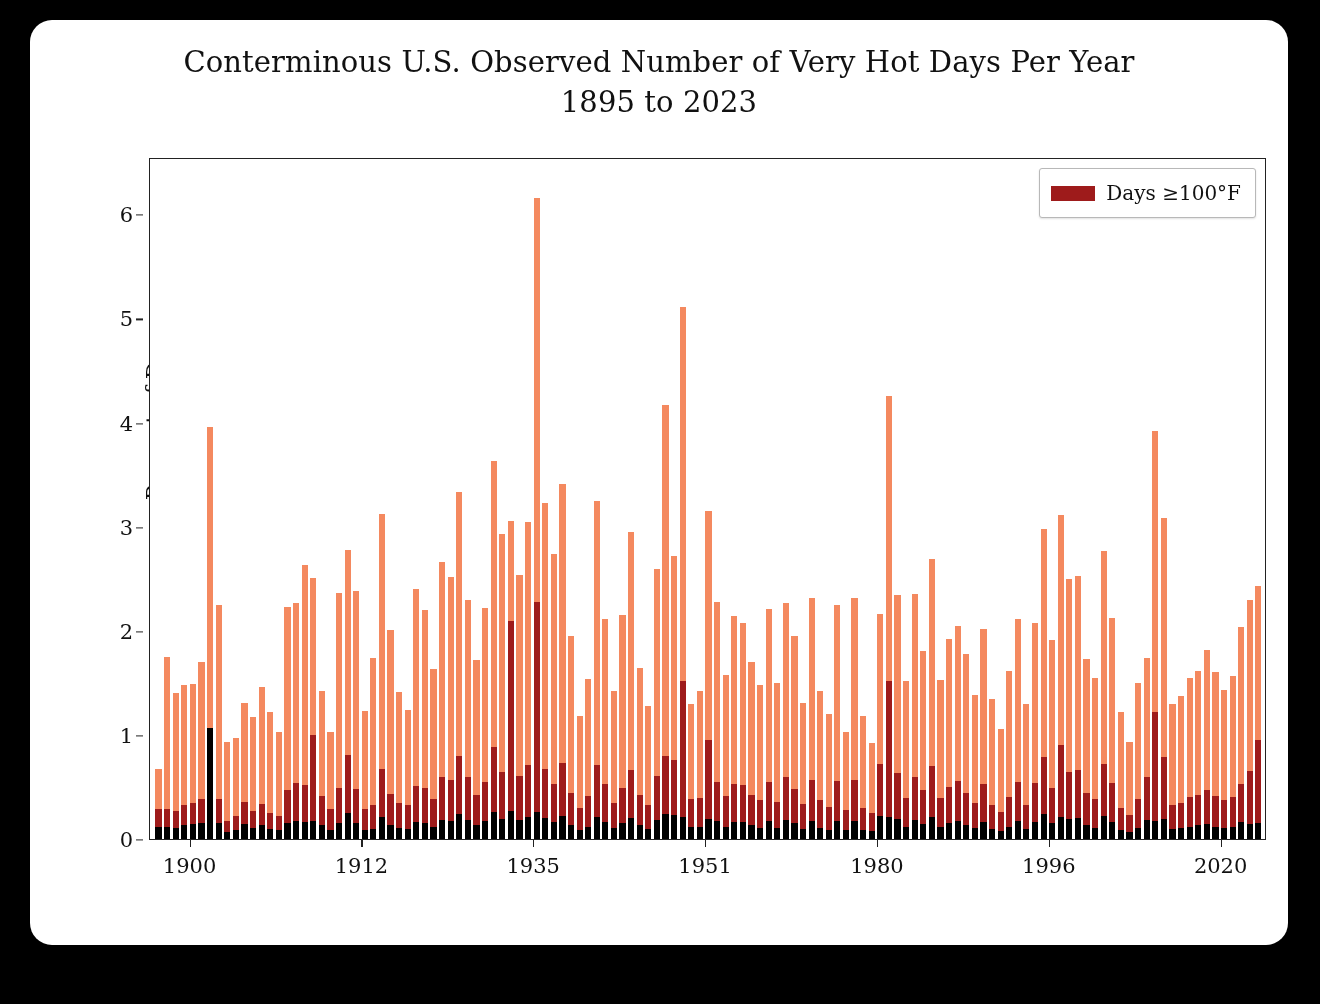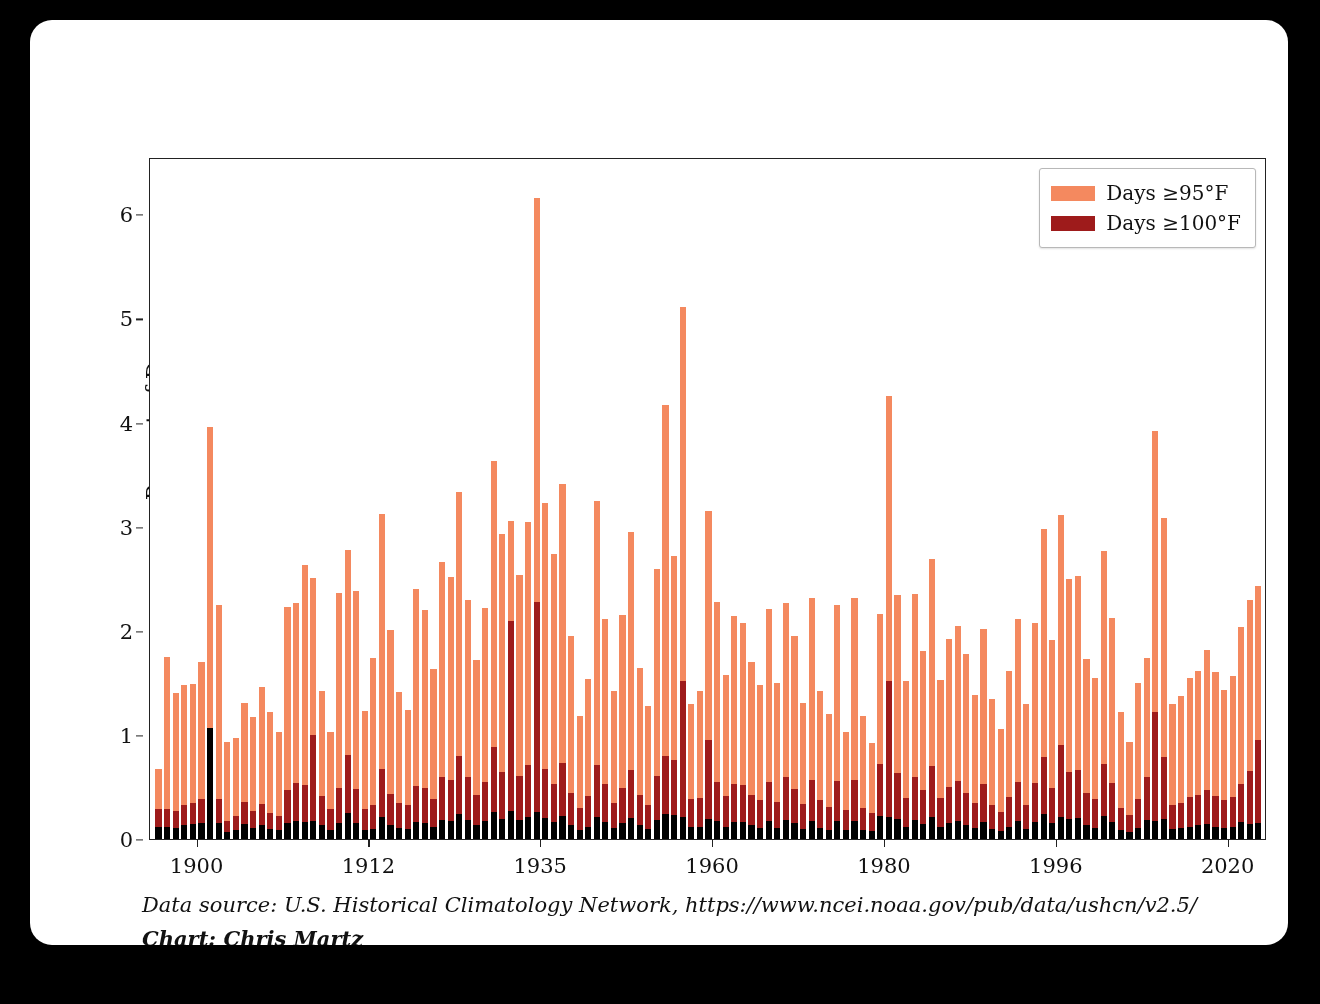--- a/index.html
+++ b/index.html
@@ -110,21 +110,21 @@
     text-align: center;
     transform: rotate(-90deg);
     transform-origin: center center;
     font-family: "DejaVu Serif", serif;
     font-size: 22px;
     color: #111111;
   }
   
   #x-axis-labels {
     position: absolute;
-    left: 115px;
+    left: 108px;
     top: 820px;
     width: 1117px;
     height: 40px;
   }
   .xtick-label {
     position: absolute;
     top: 14px;
     transform: translateX(-50%);
     font-family: "DejaVu Serif", serif;
     font-size: 21px;
@@ -185,20 +185,24 @@
     color: #111111;
     line-height: 34px;
   }
 </style>
 </head>
 <body>
 
 <div id="page">
   <div id="card">
 
+    <div id="title-block">
+      <div class="title-line">Conterminous U.S. Observed Number of Very Hot Days Per Year</div>
+      <div class="title-line">1895 to 2023</div>
+    </div>
 
     <div id="y-axis-title">Percent of Days</div>
     <div id="y-axis-labels">
         <div class="ytick-label" style="top: 682px;">0</div>
         <div class="ytick-mark" style="top: 682px;"></div>
         <div class="ytick-label" style="top: 577.878px;">1</div>
         <div class="ytick-mark" style="top: 577.878px;"></div>
         <div class="ytick-label" style="top: 473.756px;">2</div>
         <div class="ytick-mark" style="top: 473.756px;"></div>
         <div class="ytick-label" style="top: 369.634px;">3</div>
@@ -856,46 +860,38 @@
             </div>
             <div class="bar-stack" style="left: 1105.31px; width: 6.18646px; height: 253.017px;">
               <div class="seg" style="background: rgb(244, 137, 95); bottom: 0px; height: 253.017px;"></div>
               <div class="seg" style="background: rgb(158, 27, 27); bottom: 0px; height: 98.916px;"></div>
               <div class="seg" style="background: rgb(0, 0, 0); bottom: 0px; height: 15.6183px;"></div>
             </div>
           </div>
       </div>
       <div id="legend">
           <div class="legend-row">
-            <span class="legend-swatch" style="background: rgb(244, 137, 95);"></span>
-            <span class="legend-label">Days ≥95°F</span>
-          </div>
-          <div class="legend-row">
             <span class="legend-swatch" style="background: rgb(158, 27, 27);"></span>
             <span class="legend-label">Days ≥100°F</span>
           </div>
         </div>
     </div>
 
     <div id="x-axis-labels">
         <div class="xtick-mark" style="left: 51.5538px;"></div>
         <div class="xtick-label" style="left: 51.5538px;">1900</div>
         <div class="xtick-mark" style="left: 223.4px;"></div>
         <div class="xtick-label" style="left: 223.4px;">1912</div>
         <div class="xtick-mark" style="left: 395.246px;"></div>
         <div class="xtick-label" style="left: 395.246px;">1935</div>
         <div class="xtick-mark" style="left: 567.092px;"></div>
-        <div class="xtick-label" style="left: 567.092px;">1960</div>
+        <div class="xtick-label" style="left: 567.092px;">1951</div>
         <div class="xtick-mark" style="left: 738.938px;"></div>
         <div class="xtick-label" style="left: 738.938px;">1980</div>
         <div class="xtick-mark" style="left: 910.785px;"></div>
         <div class="xtick-label" style="left: 910.785px;">1996</div>
         <div class="xtick-mark" style="left: 1082.63px;"></div>
         <div class="xtick-label" style="left: 1082.63px;">2020</div>
       </div>
 
-    <div id="footer">
-      <div class="source-line">Data source: U.S. Historical Climatology Network, https://www.ncei.noaa.gov/pub/data/ushcn/v2.5/</div>
-      <div class="credit-line">Chart: Chris Martz</div>
-    </div>
 
   </div>
 </div>
 
 </body></html>

